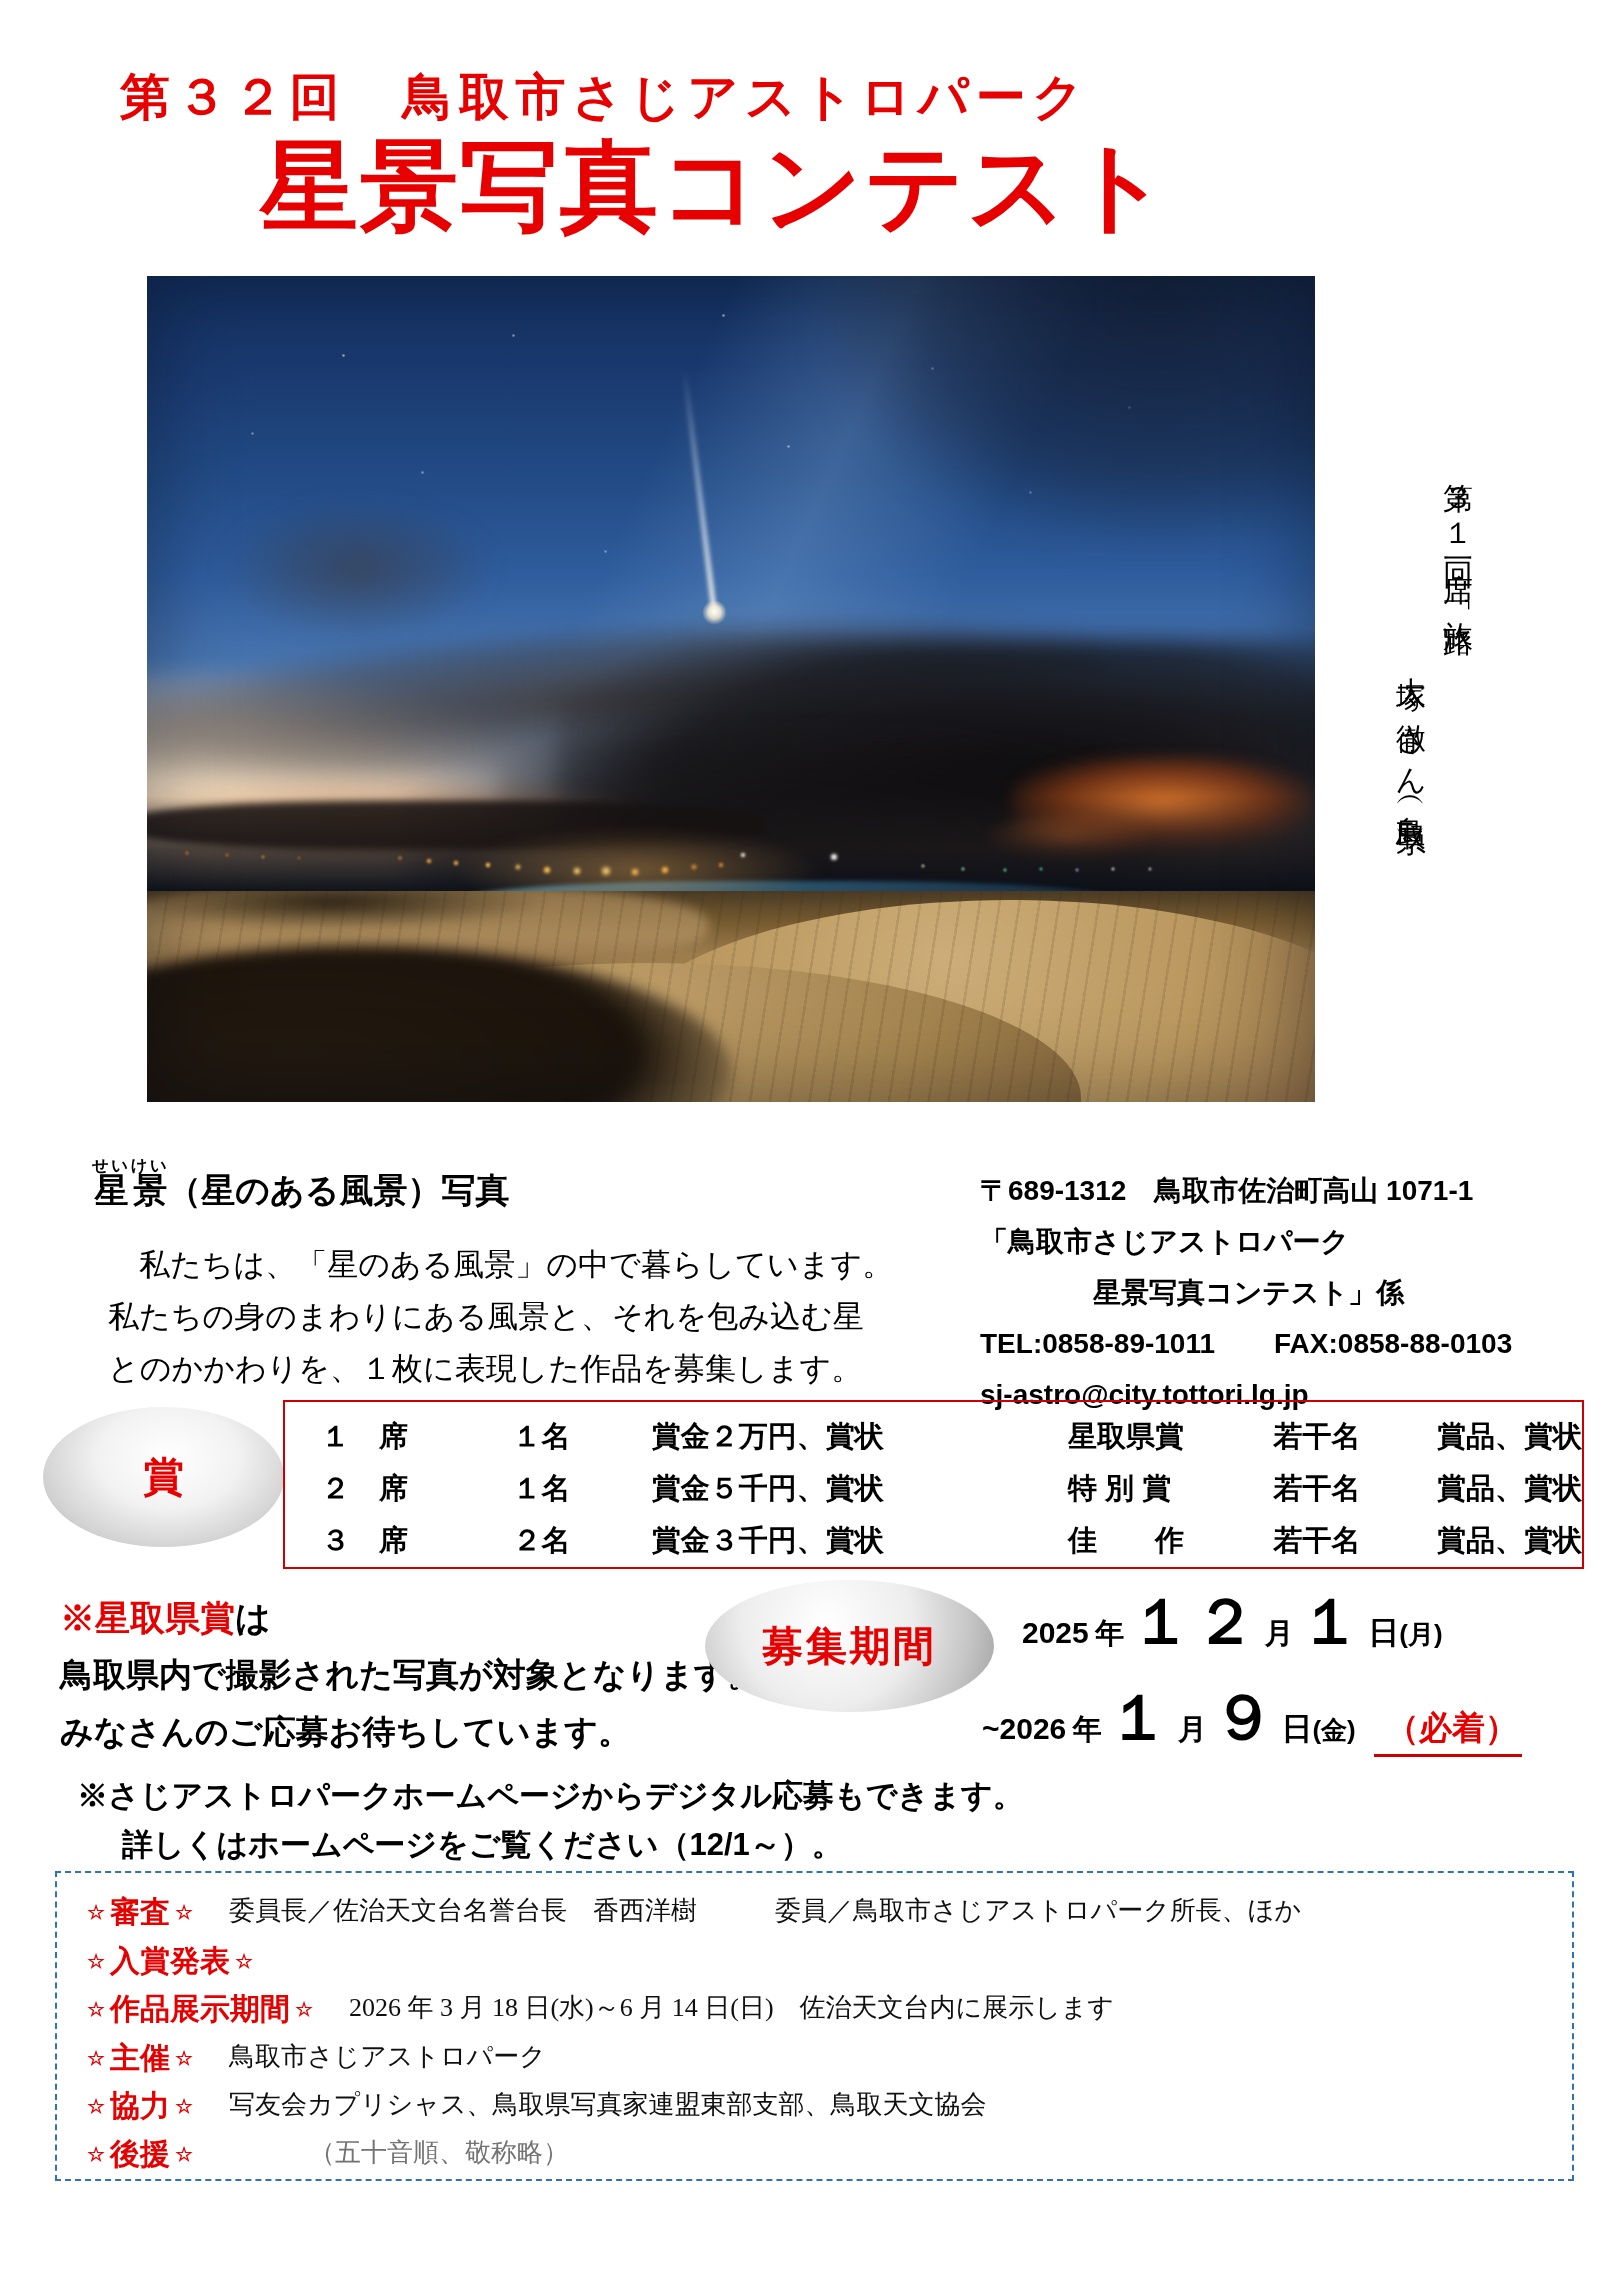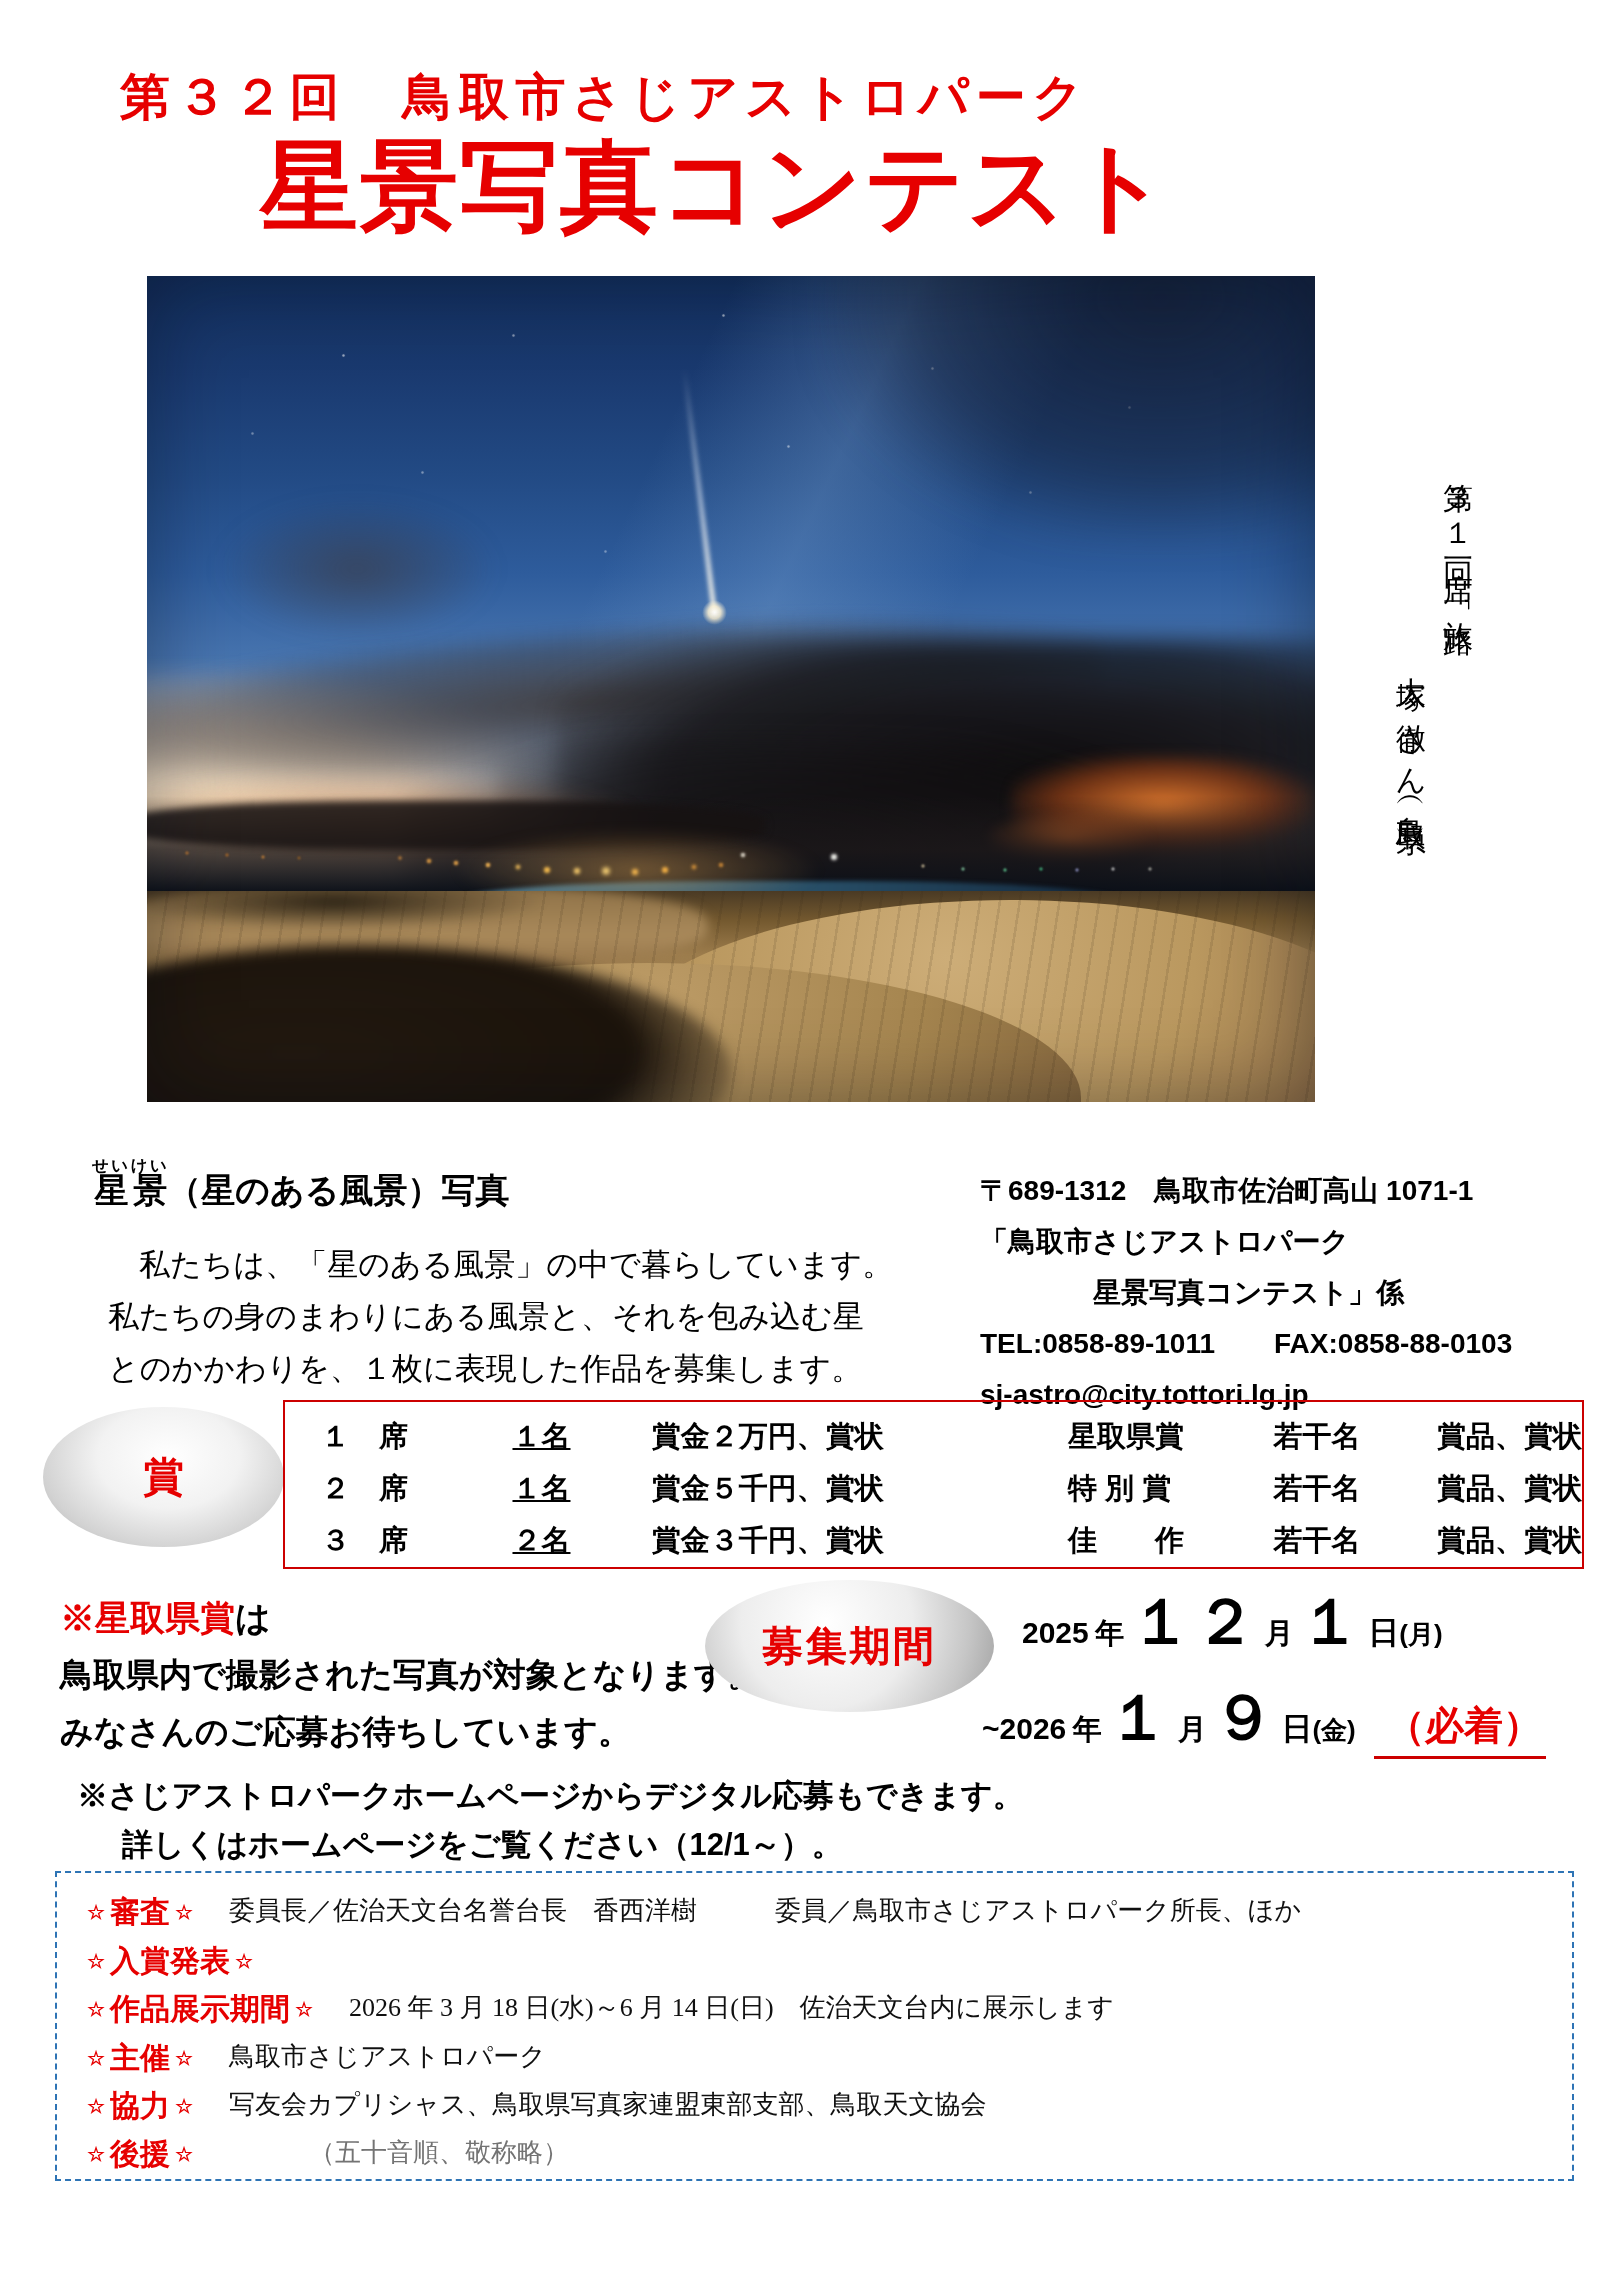--- a/index.html
+++ b/index.html
@@ -111,41 +111,41 @@
   .faxgap { margin-left:59px; }
 
   
   .prize-ellipse { left:43px; top:1407px; width:241px; height:140px; border-radius:50%;
     background:radial-gradient(ellipse at 52% 36%, #ffffff 0%, #f2f2f2 40%, #d2d2d2 72%, #a8a8a8 100%);
     display:flex; align-items:center; justify-content:center; }
   .prize-ellipse span { font-size:41px; font-weight:bold; color:#e60000; }
   .prize-box { left:283px; top:1400px; width:1301px; height:169px; border:2.6px solid #cc0000;
     padding:9.2px 0 0 36px; display:flex; flex-direction:column; justify-content:space-around; }
   .prow { display:flex; align-items:center; font-size:29px; font-weight:bold; white-space:nowrap;gap:32px; }
-  .pc-rank { width:171px; } .pc-cnt { width:115px;text-decoration:underline; } .pc-awd { width:412px; }
+  .pc-rank { width:171px; } .pc-cnt { width:115px; } .pc-awd { width:412px; }
   .pc-nm2 { width:186px; } .pc-cnt2 { width:141px; }
 
   
   .n1 { left:60px; top:1595px; font-size:35px; font-weight:bold; }
   .n2 { left:60px; top:1653px; font-size:33px; font-weight:bold; }
   .n3 { left:60px; top:1710px; font-size:33px; font-weight:bold; }
 
   
   .period-ellipse { left:705px; top:1580px; width:289px; height:132px; border-radius:50%;
     background:radial-gradient(circle at 42% 32%, #ffffff 0%, #ededed 45%, #c6c6c6 75%, #9c9c9c 100%);
     display:flex; align-items:center; justify-content:center; }
   .period-ellipse span { font-size:41px; font-weight:bold; color:#e60000; letter-spacing:2.6px; }
   .date-a { left:1022px; top:1590px; } .date-b { left:982px; top:1686px; }
   .dateline { display:flex; align-items:baseline;text-align:center; }
   .ds { font-size:30px; font-weight:bold; }
   .du { font-size:29px; font-weight:bold; margin:0 5.2px 0 6.5px; }
   .db { font-size:63px; font-weight:bold; line-height:1; letter-spacing:1.3px; }
   .dd { font-size:31px; font-weight:bold; margin-left:5.2px; }
   .dw { font-size:26px; font-weight:bold; }
-  .deadline { font-size:39px; font-weight:bold; color:#e60000; margin-left:18.3px;
+  .deadline { font-size:33px; font-weight:bold; color:#e60000; margin-left:18.3px;
     border-bottom:3.3px solid #cc0000; padding:0 3.9px 2.6px 11.8px; }
 
   
   .dig1 { left:77px; top:1775px; font-size:31px; font-weight:bold; }
   .dig2 { left:122px; top:1824px; font-size:31px; font-weight:bold; }
 
   
   .footer-box { left:55px; top:1871px; width:1519px; height:310px;
     border:2.6px dashed #2e74b5; padding:15.7px 0 0 25px;
     display:flex; flex-direction:column; justify-content:space-around; }

